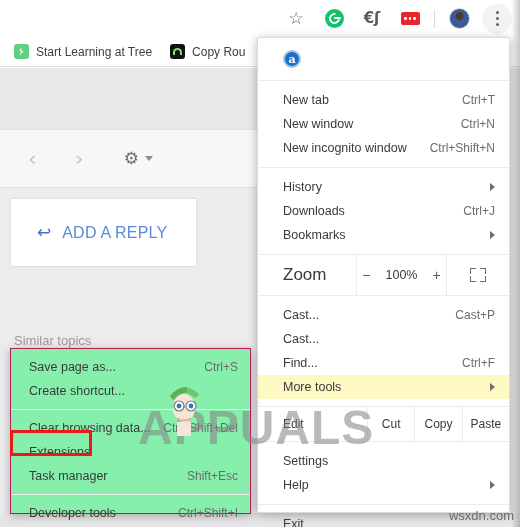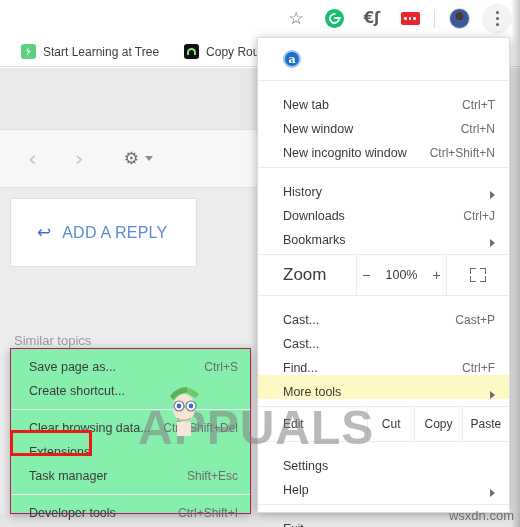--- a/index.html
+++ b/index.html
@@ -93,21 +93,21 @@
   
   .bmbar {
     position: absolute; left: 0; top: 37px;
     width: 520px; height: 30px;
     background: #ffffff;
     border-bottom: 1px solid #e2e2e2;
     display: flex; align-items: center;
     padding-left: 14px;
     box-sizing: border-box;
   }
-  .bm { display: flex; align-items: center; gap: 7px; margin-right: 18px; margin-left: 7px; }
+  .bm { display: flex; align-items: center; gap: 7px; margin-right: 18px; }
   .bm-label { font-size: 12px; color: #3c4043; white-space: nowrap; }
   .bm-ico-tree {
     width: 15px; height: 15px; border-radius: 3px;
     background: #5fcf80;
     position: relative;
   }
   .bm-ico-tree::after {
     content: "";
     position: absolute; left: 4px; top: 3px;
     width: 6px; height: 9px;
@@ -198,21 +198,21 @@
     background: #1f6fc4;
     border: 2px solid #9dc4ea;
     box-sizing: border-box;
     color: #ffffff; font-size: 11px; font-weight: bold;
     display: flex; align-items: center; justify-content: center;
     font-family: "DejaVu Serif", serif;
   }
   .mgroup { padding: 7px 0; border-bottom: 1px solid #ececec; }
   .mgroup.last { border-bottom: none; }
   .mi {
-    height: 24px; display: flex; align-items: flex-end;
+    height: 24px; display: flex; align-items: center;
     padding: 0 14px 0 25px;
     font-size: 12.5px; color: #3a3a3a;
     position: relative;
     gap: 20px;
   }
   .mi.hl { background: #fef9c3; }
   .mi .acc { margin-left: auto; color: #6b6b6b; font-size: 12px; }
   .arrow-r {
     margin-left: auto;
     width: 0; height: 0;

